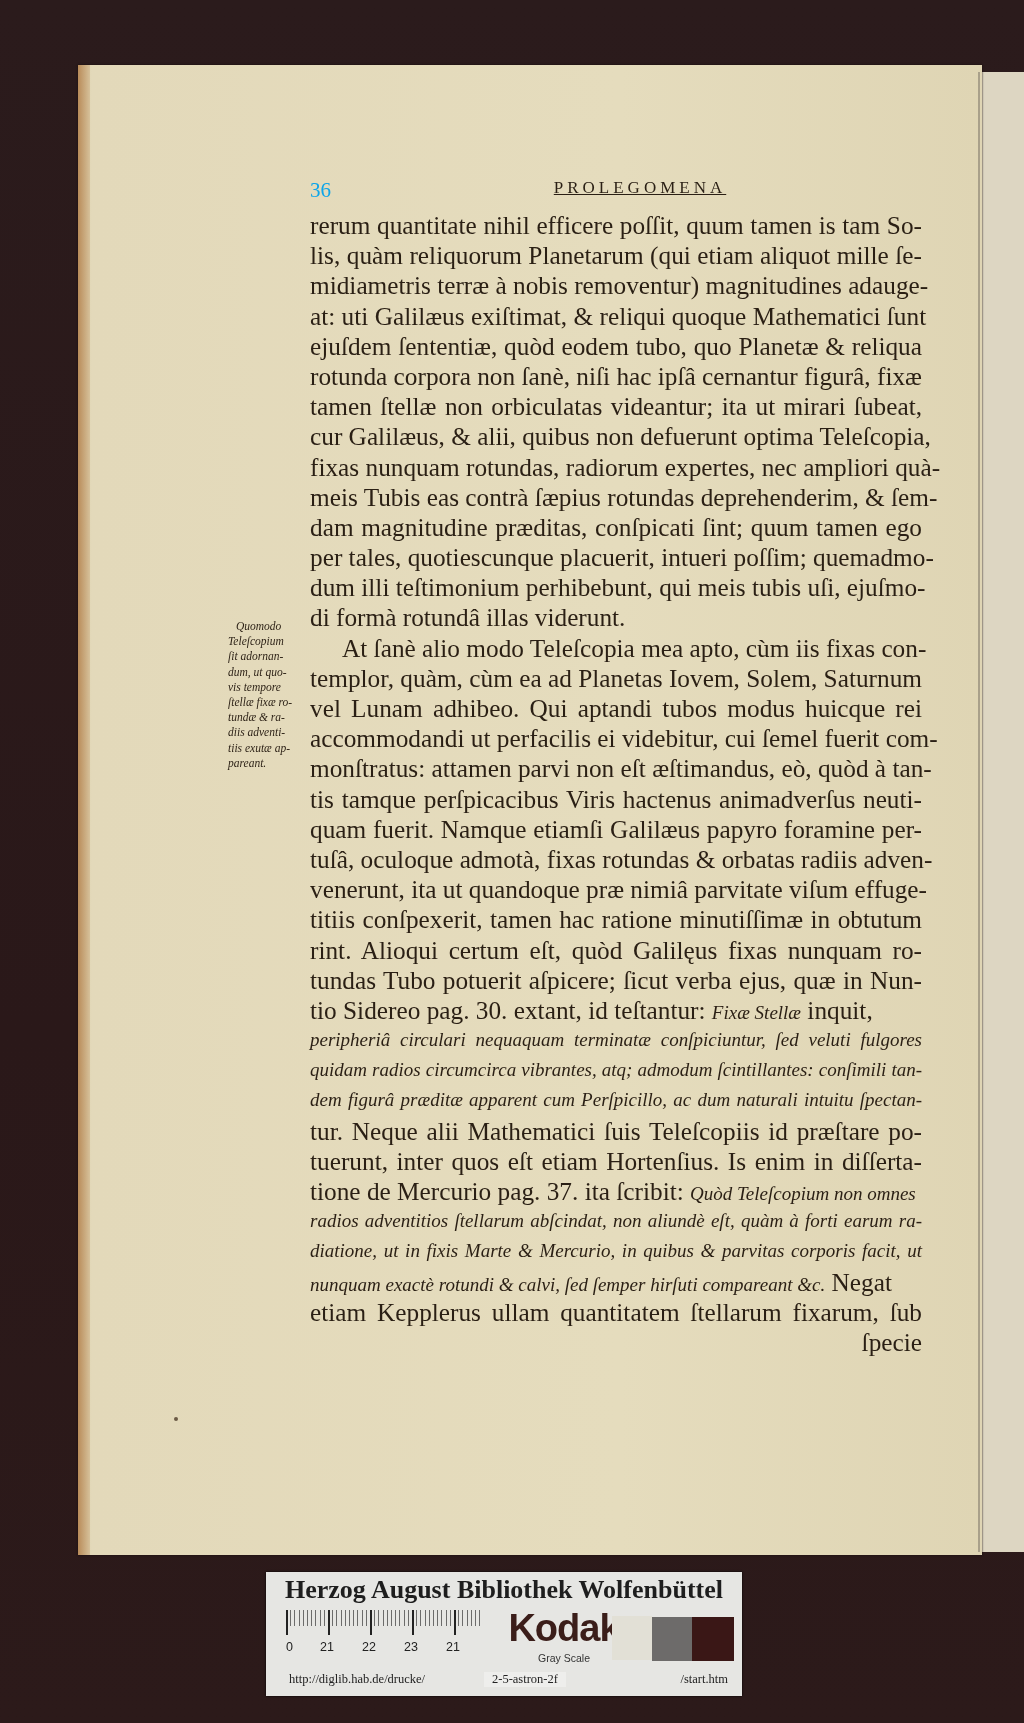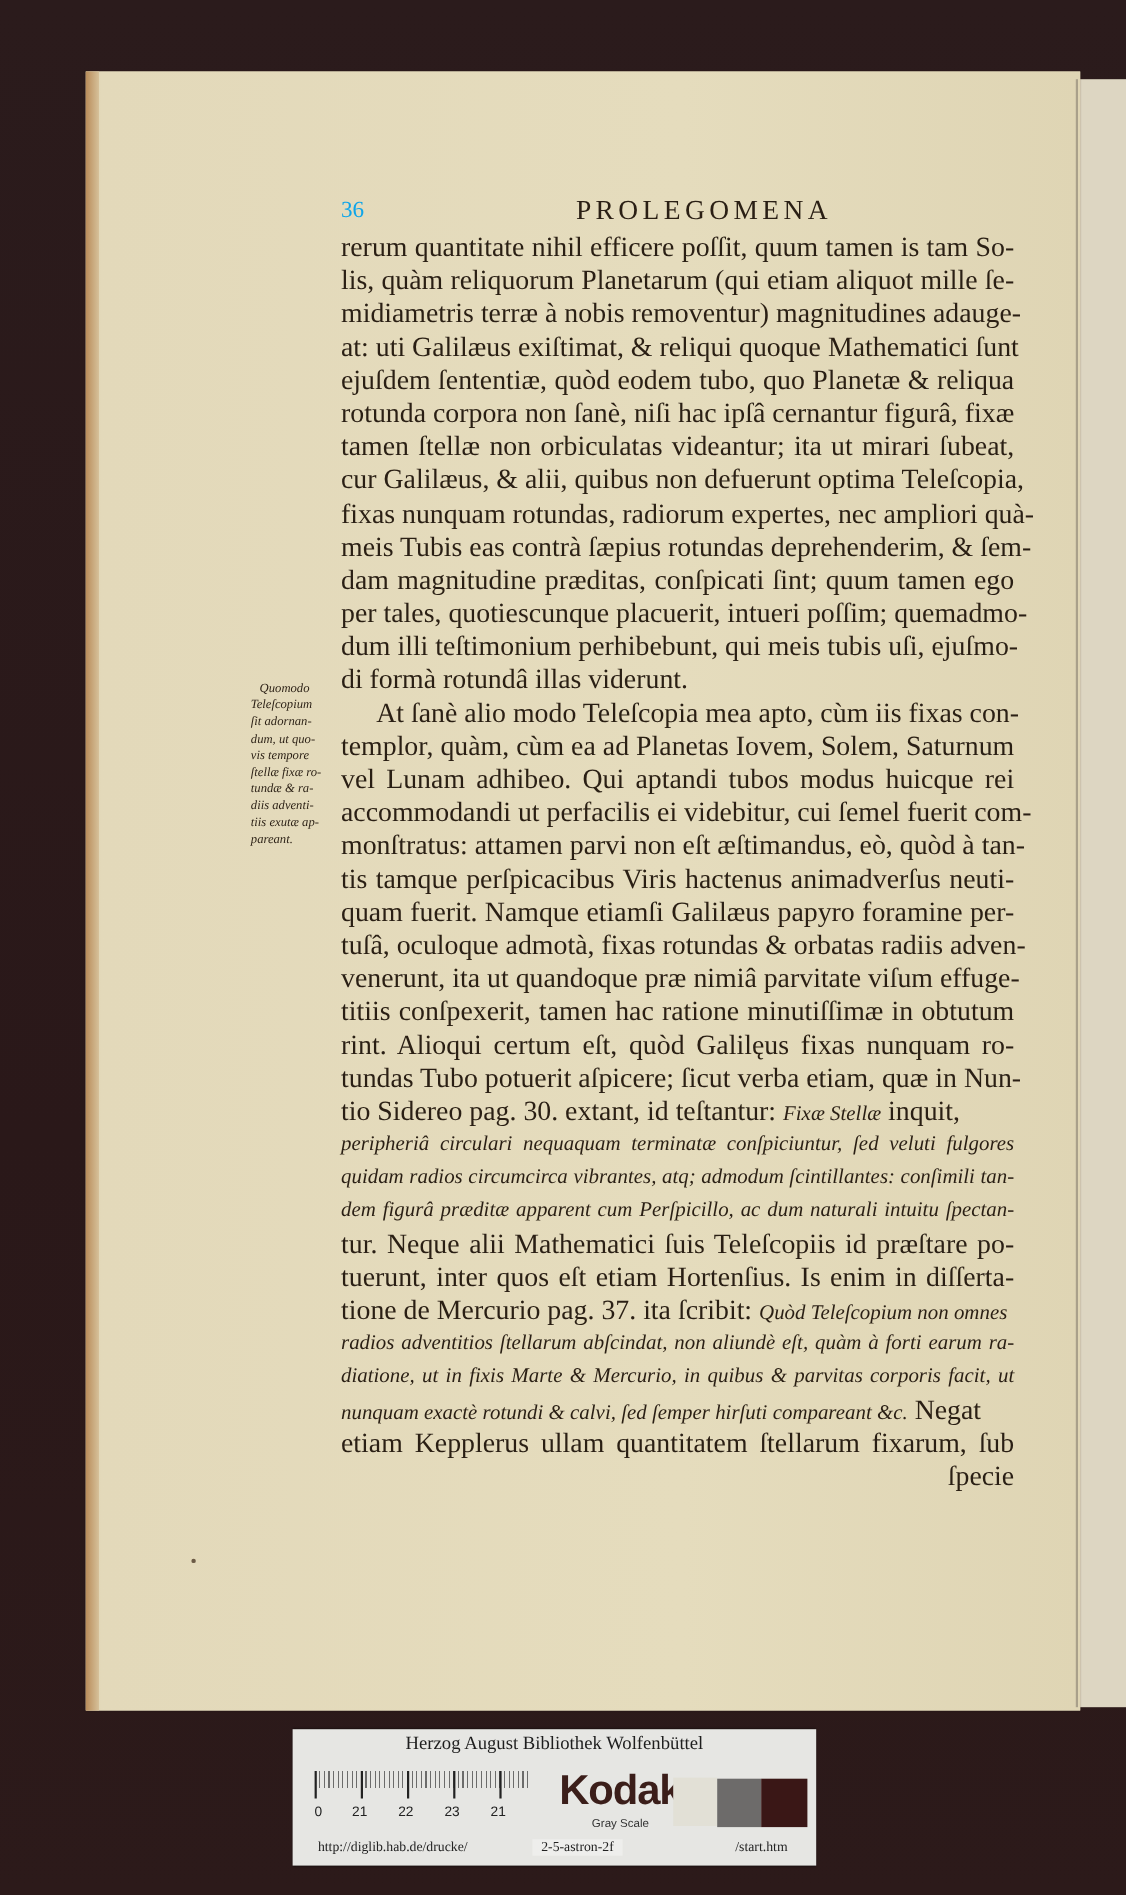--- a/index.html
+++ b/index.html
@@ -30,21 +30,21 @@
     background:#ddd6c2;
   }
   .header {
     position:absolute; left:310px; top:178px; width:640px; height:30px;
   }
   .page-number {
     position:absolute; left:0; top:0; font-size:21px; color:#0ea5e9;
   }
   .running-title {
     position:absolute; left:0; width:640px; top:0; text-align:center;
-    font-size:25px; letter-spacing:4px; color:#2a1f14; padding-left:20px; box-sizing:border-box;
+    font-size:17px; letter-spacing:4px; color:#2a1f14; padding-left:20px; box-sizing:border-box;text-decoration:underline;
   }
   .body-text {
     position:absolute; left:310px; top:210px; width:612px;
     font-size:25.3px; line-height:30.2px; color:#2a1f14;
     text-align:justify;
   }
   .line { display:block; white-space:nowrap; text-align-last:justify; text-align:justify; height:30.2px; overflow:visible;}
   .line.last { text-align-last:left; }
   .line.right { text-align:right; text-align-last:right; }
   .line.indent { padding-left:32px; box-sizing:border-box; }
@@ -56,21 +56,21 @@
   .margin-note span { display:block; white-space:nowrap; }
   .stamp-dot { position:absolute; width:4px; height:4px; border-radius:2px; background:#6b5a45; }
 
   
   .label {
     position:absolute; left:266px; top:1572px; width:476px; height:124px;
     background:#e6e6e3; box-shadow:0 0 2px #000;
   }
   .label-title {
     position:absolute; left:0; top:3px; width:476px; text-align:center;
-    font-family:"Liberation Serif", serif; font-weight:normal; font-size:17px; color:#1e1e1e;
+    font-family:"Liberation Serif", serif; font-weight:bold; font-size:26px; color:#1e1e1e;
   }
   .ruler {
     position:absolute; left:20px; top:38px; width:195px; height:48px;
   }
   .ruler-ticks {
     position:absolute; left:0; top:0; width:195px; height:26px;
     background-image:repeating-linear-gradient(90deg,#444 0px,#444 1px,transparent 1px,transparent 4.2px);
     -webkit-mask-image:linear-gradient(180deg,#000 0,#000 60%,transparent 60%);
     mask-image:linear-gradient(180deg,#000 0,#000 60%,transparent 60%);
     opacity:.75;
@@ -90,21 +90,21 @@
     font-family:"Liberation Sans", sans-serif; font-size:10.5px; color:#333;
   }
   .swatch-light { position:absolute; left:346px; top:44px; width:40px; height:44px; background:#e2e0d6; }
   .swatch-mid { position:absolute; left:386px; top:45px; width:40px; height:44px; background:#6d6b6a; }
   .swatch-dark { position:absolute; left:426px; top:45px; width:42px; height:44px; background:#3a1716; }
   .url-left, .url-mid, .url-right {
     position:absolute; top:100px; font-family:"Liberation Serif", serif; font-size:12.5px; color:#222;
   }
   .url-left { left:23px; }
   .url-mid { left:218px; background:#eeeeec; padding:0 8px; }
-  .url-right { right:26px; }
+  .url-right { right:14px; }
 </style>
 </head>
 <body>
 
 <div class="backdrop"></div>
 <div class="next-page"></div>
 <div class="page"></div>
 <div class="page-left-edge"></div>
 <div class="page-fold"></div>
 
@@ -145,21 +145,21 @@
   <span class="line">templor, quàm, cùm ea ad Planetas Iovem, Solem, Saturnum</span>
   <span class="line">vel Lunam adhibeo.   Qui aptandi tubos modus huicque rei</span>
   <span class="line">accommodandi ut perfacilis ei videbitur, cui ſemel fuerit com-</span>
   <span class="line">monſtratus: attamen parvi non eſt æſtimandus, eò, quòd à tan-</span>
   <span class="line">tis tamque perſpicacibus Viris hactenus animadverſus neuti-</span>
   <span class="line">quam fuerit.   Namque etiamſi Galilæus papyro foramine per-</span>
   <span class="line">tuſâ, oculoque admotà, fixas rotundas &amp; orbatas radiis adven-</span>
   <span class="line">venerunt, ita ut quandoque præ nimiâ parvitate viſum effuge-</span>
   <span class="line">titiis conſpexerit, tamen hac ratione minutiſſimæ in obtutum</span>
   <span class="line">rint.   Alioqui certum eſt, quòd Galilęus fixas nunquam ro-</span>
-  <span class="line">tundas Tubo potuerit aſpicere; ſicut verba etiam, quæ in Nun-</span>
+  <span class="line">tundas Tubo potuerit aſpicere; ſicut verba ejus, quæ in Nun-</span>
   <span class="line last"><span>tio Sidereo pag. 30. extant, id teſtantur: </span><span class="italic">Fixæ Stellæ</span><span> inquit,</span></span>
   <span class="line italic">peripheriâ circulari nequaquam terminatæ conſpiciuntur, ſed veluti fulgores</span>
   <span class="line italic">quidam radios circumcirca vibrantes, atq; admodum ſcintillantes: conſimili tan-</span>
   <span class="line italic">dem figurâ præditæ apparent cum Perſpicillo, ac dum naturali intuitu ſpectan-</span>
   <span class="line">tur.   Neque alii Mathematici ſuis Teleſcopiis id præſtare po-</span>
   <span class="line">tuerunt, inter quos eſt etiam Hortenſius.   Is enim in diſſerta-</span>
   <span class="line last"><span>tione de Mercurio pag. 37. ita ſcribit: </span><span class="italic">Quòd Teleſcopium non omnes</span></span>
   <span class="line italic">radios adventitios ſtellarum abſcindat, non aliundè eſt, quàm à forti earum ra-</span>
   <span class="line italic">diatione, ut in fixis Marte &amp; Mercurio, in quibus &amp; parvitas corporis facit, ut</span>
   <span class="line last"><span class="italic">nunquam exactè rotundi &amp; calvi, ſed ſemper hirſuti compareant &amp;c.</span><span>  Negat</span></span>

